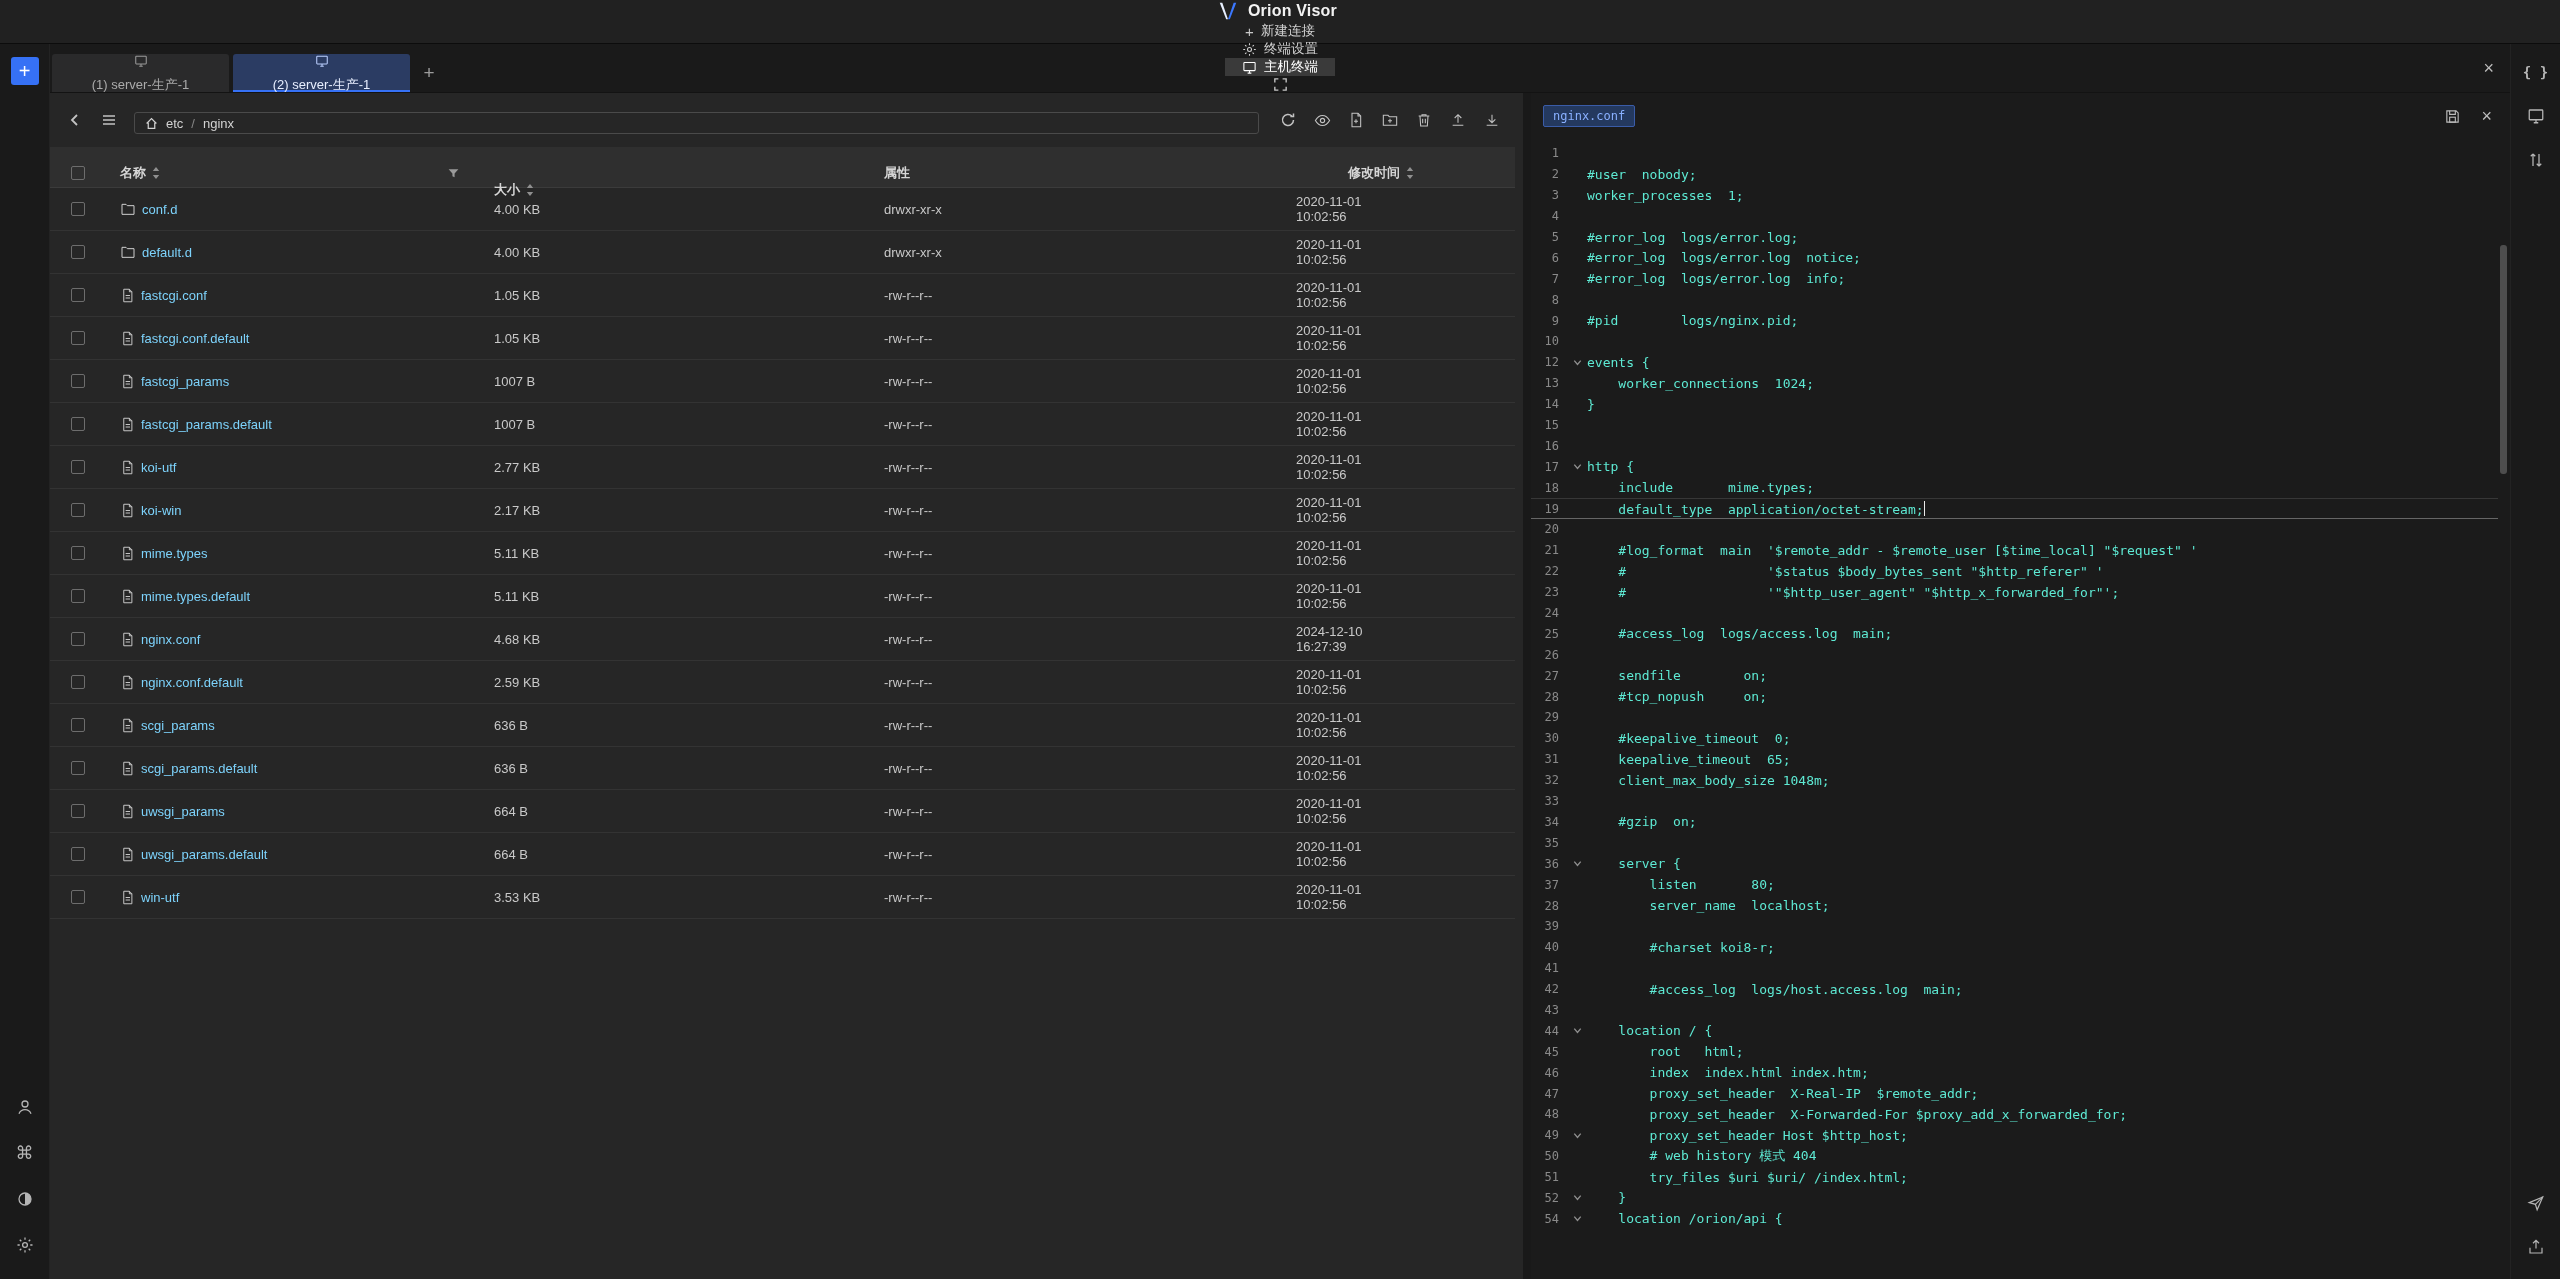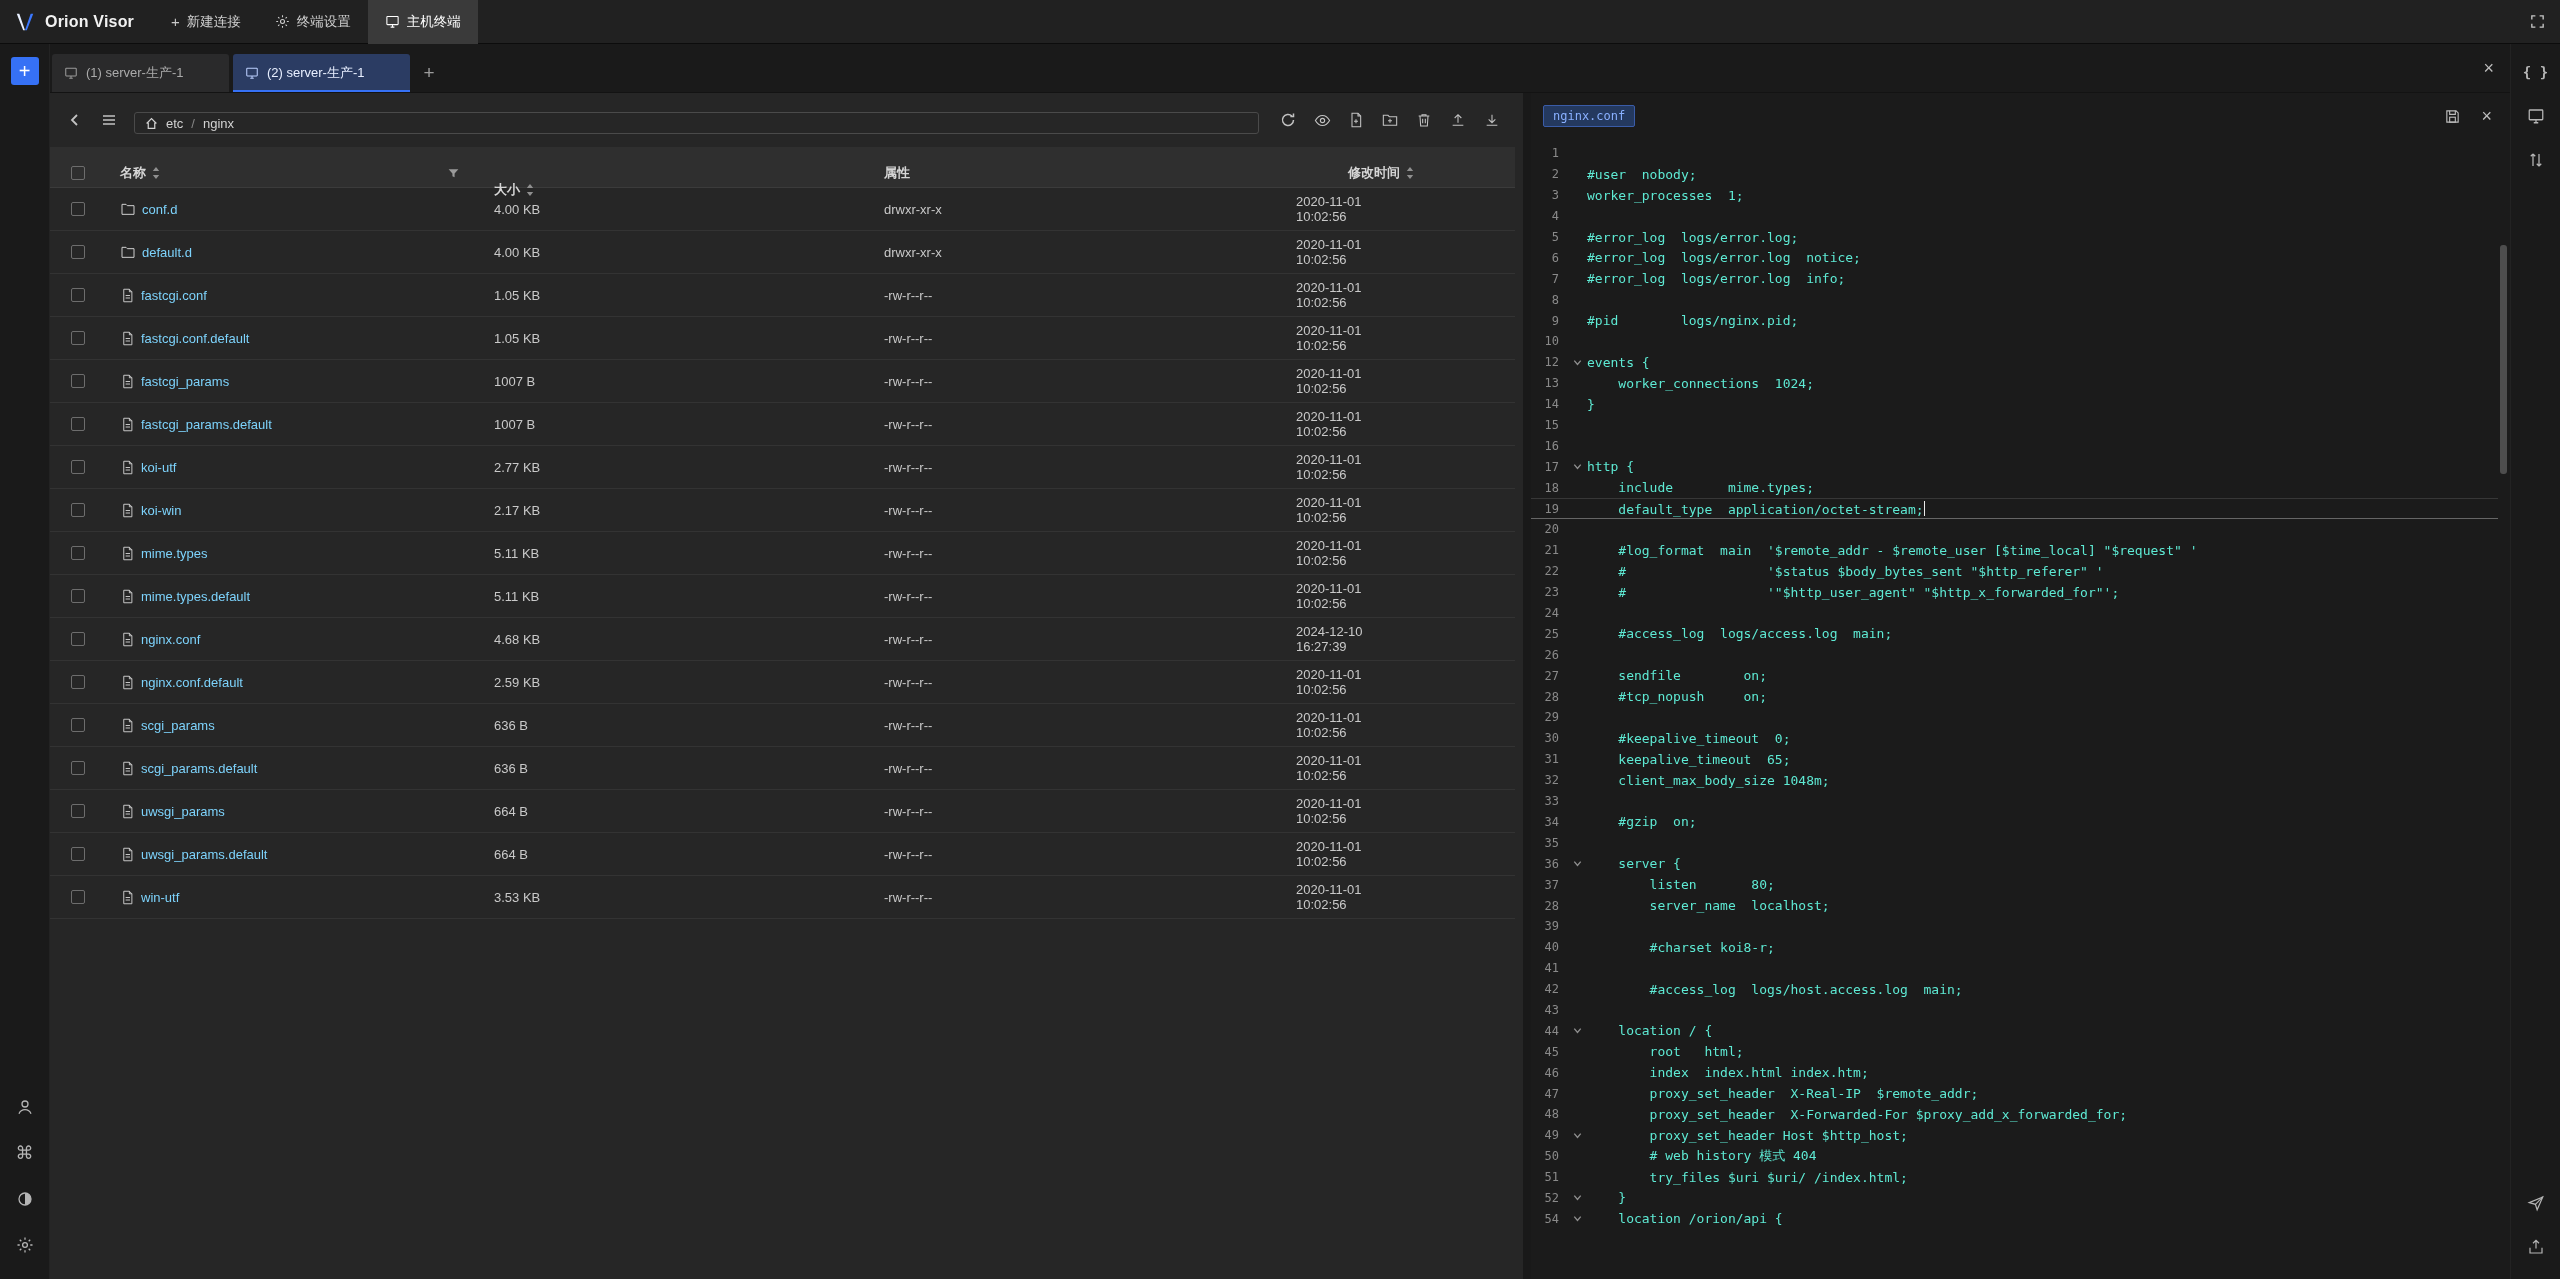--- a/index.html
+++ b/index.html
@@ -6,21 +6,21 @@
   html,body { background:#0e0e0e; }
   .screen {
     position:relative; width:2560px; height:1279px; overflow:hidden;
     background:#1a1a1a; font-family:"Liberation Sans",sans-serif; color:#d6d6d6;
     -webkit-font-smoothing:antialiased;
   }
   svg { display:block; }
 
   
   .topbar { position:absolute; top:0; left:0; width:2560px; height:44px;
-    background:#212121; border-bottom:1px solid #0c0c0c; display:flex; align-items:center; z-index:5; }
+    background:#212121; border-bottom:1px solid #0c0c0c; display:flex; align-items:center; z-index:5;flex-direction:column; }
   .brand { display:flex; align-items:center; gap:9px; padding:0 20px 0 14px; }
   .brand-name { font-size:16px; font-weight:bold; color:#f2f2f2; letter-spacing:.2px; white-space:nowrap; }
   .nav-item { display:flex; align-items:center; gap:7px; padding:0 17px; height:44px;
     font-size:13.5px; color:#cfcfcf; cursor:pointer; white-space:nowrap; }
   .nav-item .glyph { font-size:15px; line-height:1; color:#c9c9c9; }
   .nav-item.active { background:#3a3a3a; color:#ffffff; }
   .topbar-spacer { flex:1; }
   .fullscreen-btn { width:46px; height:44px; display:flex; align-items:center; justify-content:center; color:#c6c6c6; cursor:pointer; }
 
   
@@ -41,21 +41,21 @@
   .braces-glyph { font-family:"DejaVu Sans Mono",monospace; font-size:14px; font-weight:bold; }
   .rightrail .bottom-group { margin-top:auto; display:flex; flex-direction:column; align-items:center; }
   .rightrail .bottom-group .rail-icon { margin:0 0 12px 0; }
   .rightrail .bottom-group .rail-icon:last-child { margin-bottom:16px; }
 
   
   .tabbar { position:absolute; top:44px; left:50px; width:2460px; height:49px; background:#1a1a1a;
     border-bottom:1px solid #131313; display:flex; align-items:flex-end; z-index:3; }
   .tab { display:flex; align-items:center; gap:8px; width:177px; height:38px; margin:0 2px 0 2px;
     padding:0 12px; font-size:13px; background:#2a2a2b; color:#ababab; border-radius:3px 3px 0 0;
-    cursor:pointer; white-space:nowrap; overflow:hidden; }
+    cursor:pointer; white-space:nowrap; overflow:hidden;flex-direction:column; }
   .tab .tab-icon { color:#9a9a9a; flex:none; }
   .tab.active { background:#2b3c63; color:#e8efff; box-shadow:inset 0 -2px 0 #3671f5; }
   .tab.active .tab-icon { color:#bcd0ff; }
   .newtab-btn { width:34px; height:38px; display:flex; align-items:center; justify-content:center;
     color:#9c9c9c; font-size:19px; cursor:pointer; }
   .tabbar-right { margin-left:auto; align-self:center; display:flex; align-items:center; padding-right:16px; }
   .tabbar-close { color:#bcbcbc; font-size:18px; line-height:1; cursor:pointer; }
 
   
   .content { position:absolute; top:93px; left:50px; width:2460px; height:1186px; display:flex; }

